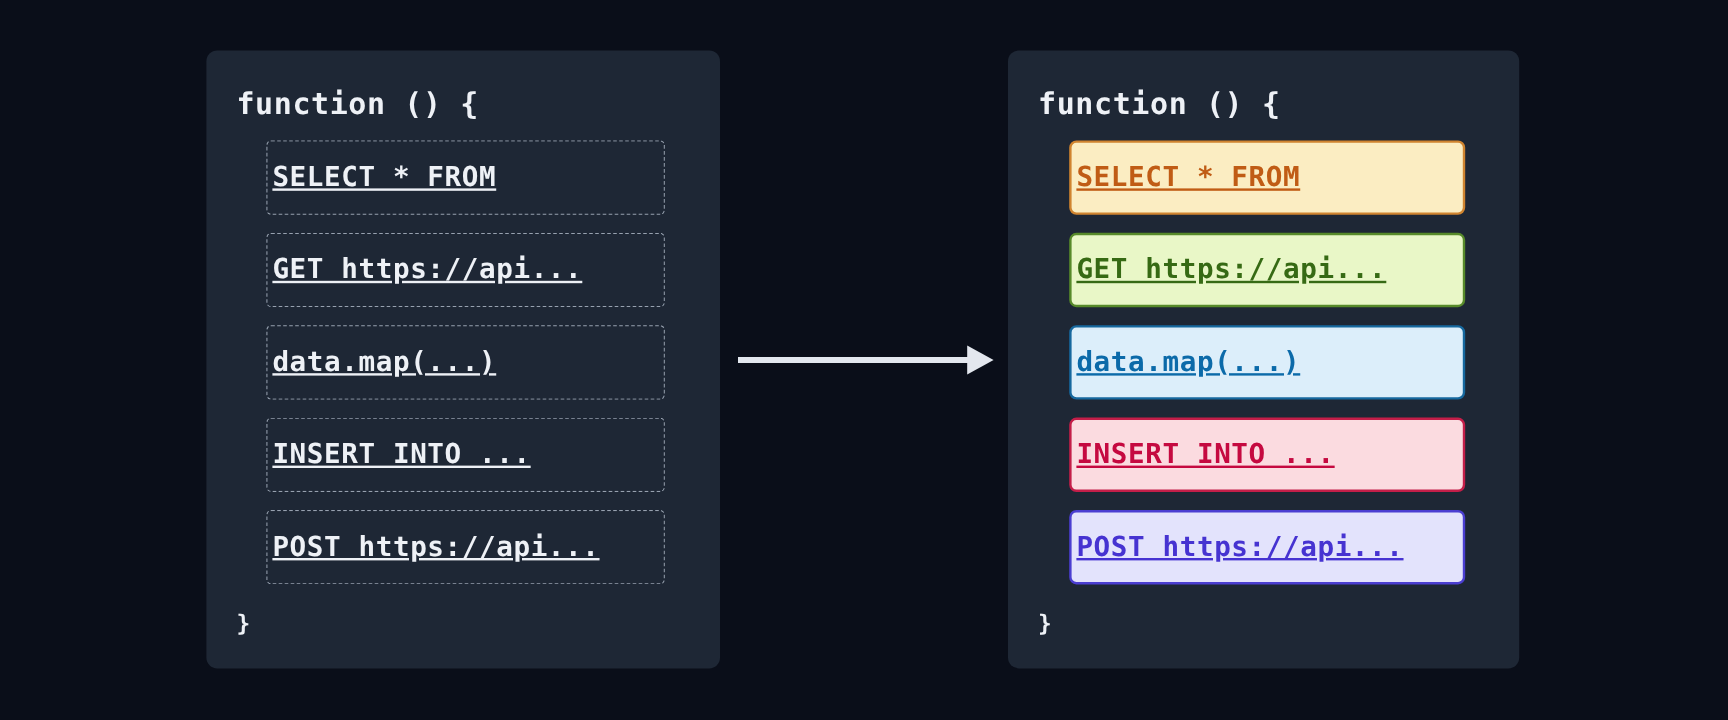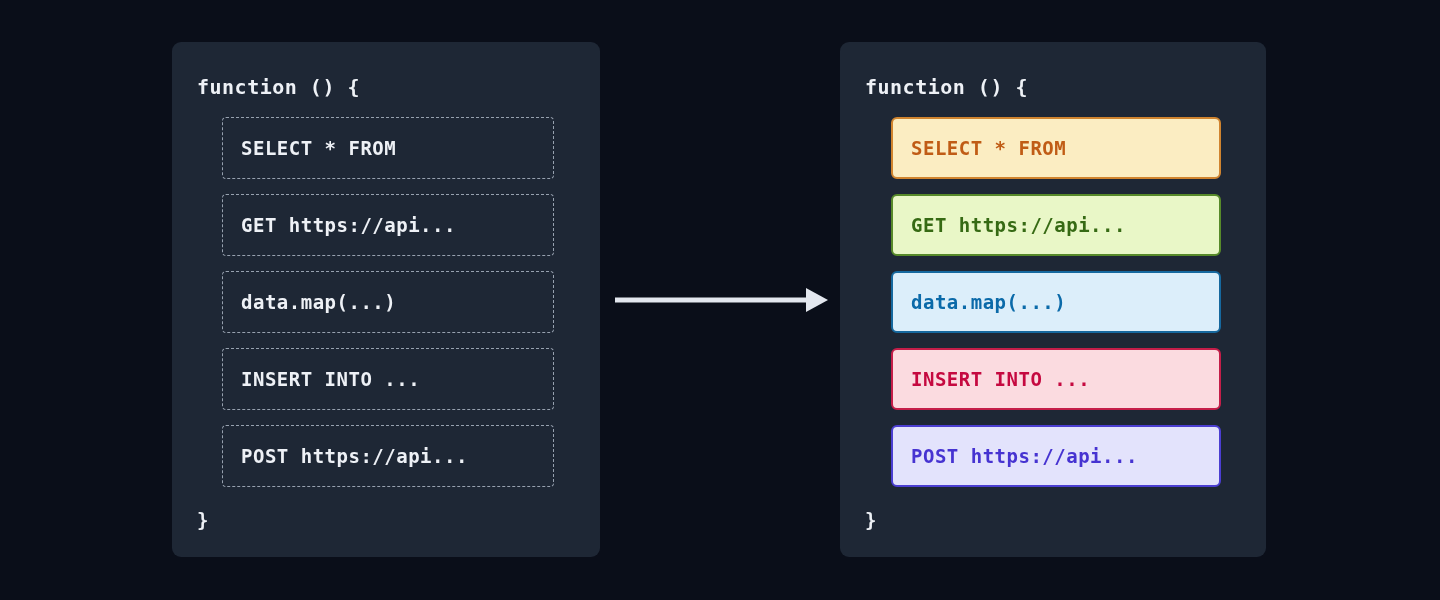--- a/index.html
+++ b/index.html
@@ -18,43 +18,44 @@
     top: 42px;
     height: 515px;
     background: #1e2735;
     border-radius: 9px;
   }
   .panel.left  { left: 172px; width: 428px; }
   .panel.right { left: 840px; width: 426px; }
 
   .code-open {
     margin: 33px 0 18px 25px;
-    font-size: 20px;
+    font-size: 25px;
     line-height: 24px;
     letter-spacing: 0.5px;
     color: #eef1f6;
   }
   .code-close {
     margin: 21px 0 0 25px;
     font-size: 19px;
     line-height: 24px;
     letter-spacing: 0.5px;
     color: #eef1f6;
   }
 
   .item {
     height: 62px;
     display: flex;
     align-items: center;
-    padding-left: 18px;
-    font-size: 19px;
+    padding-left: 4px;
+    font-size: 23px;
     letter-spacing: 0.5px;
     margin: 0 0 15px 50px;
     width: 332px;
     border-radius: 4px;
+    text-decoration: underline;
   }
   .panel.left .item {
     border: 1px dashed #97a1af;
     color: #eef1f6;
   }
   .panel.right .item {
     margin-left: 51px;
     width: 330px;
     border-width: 2px;
     border-style: solid;

